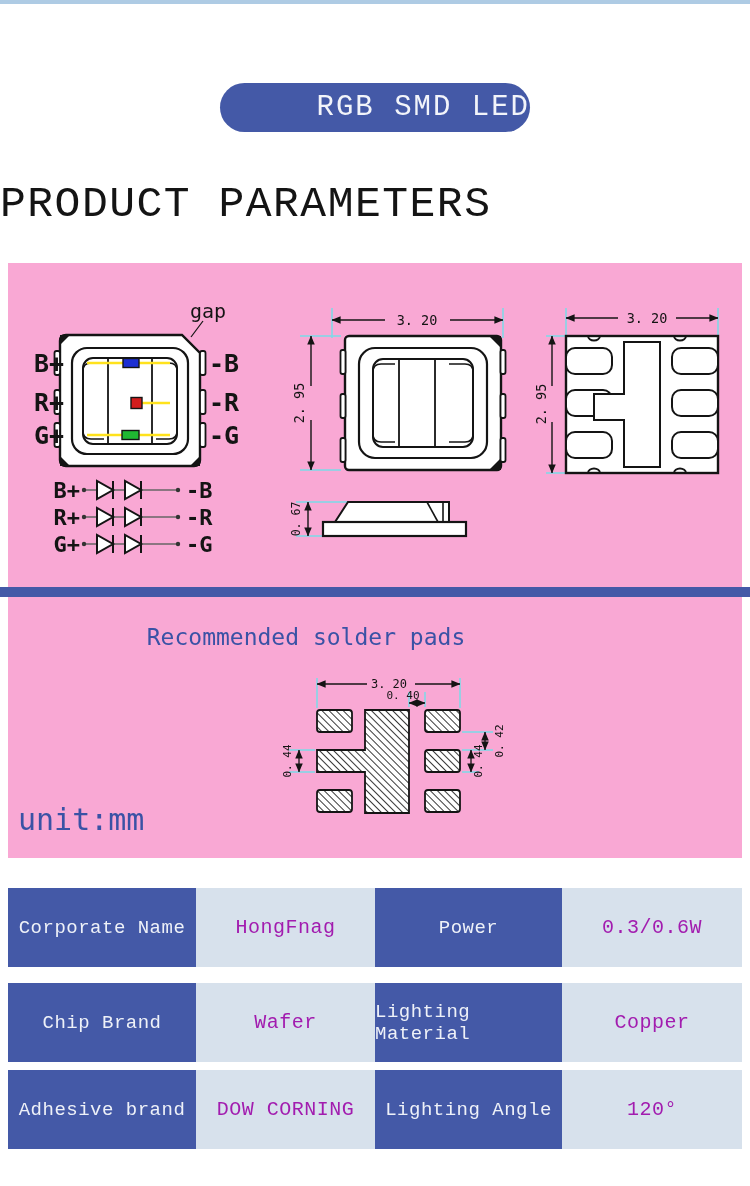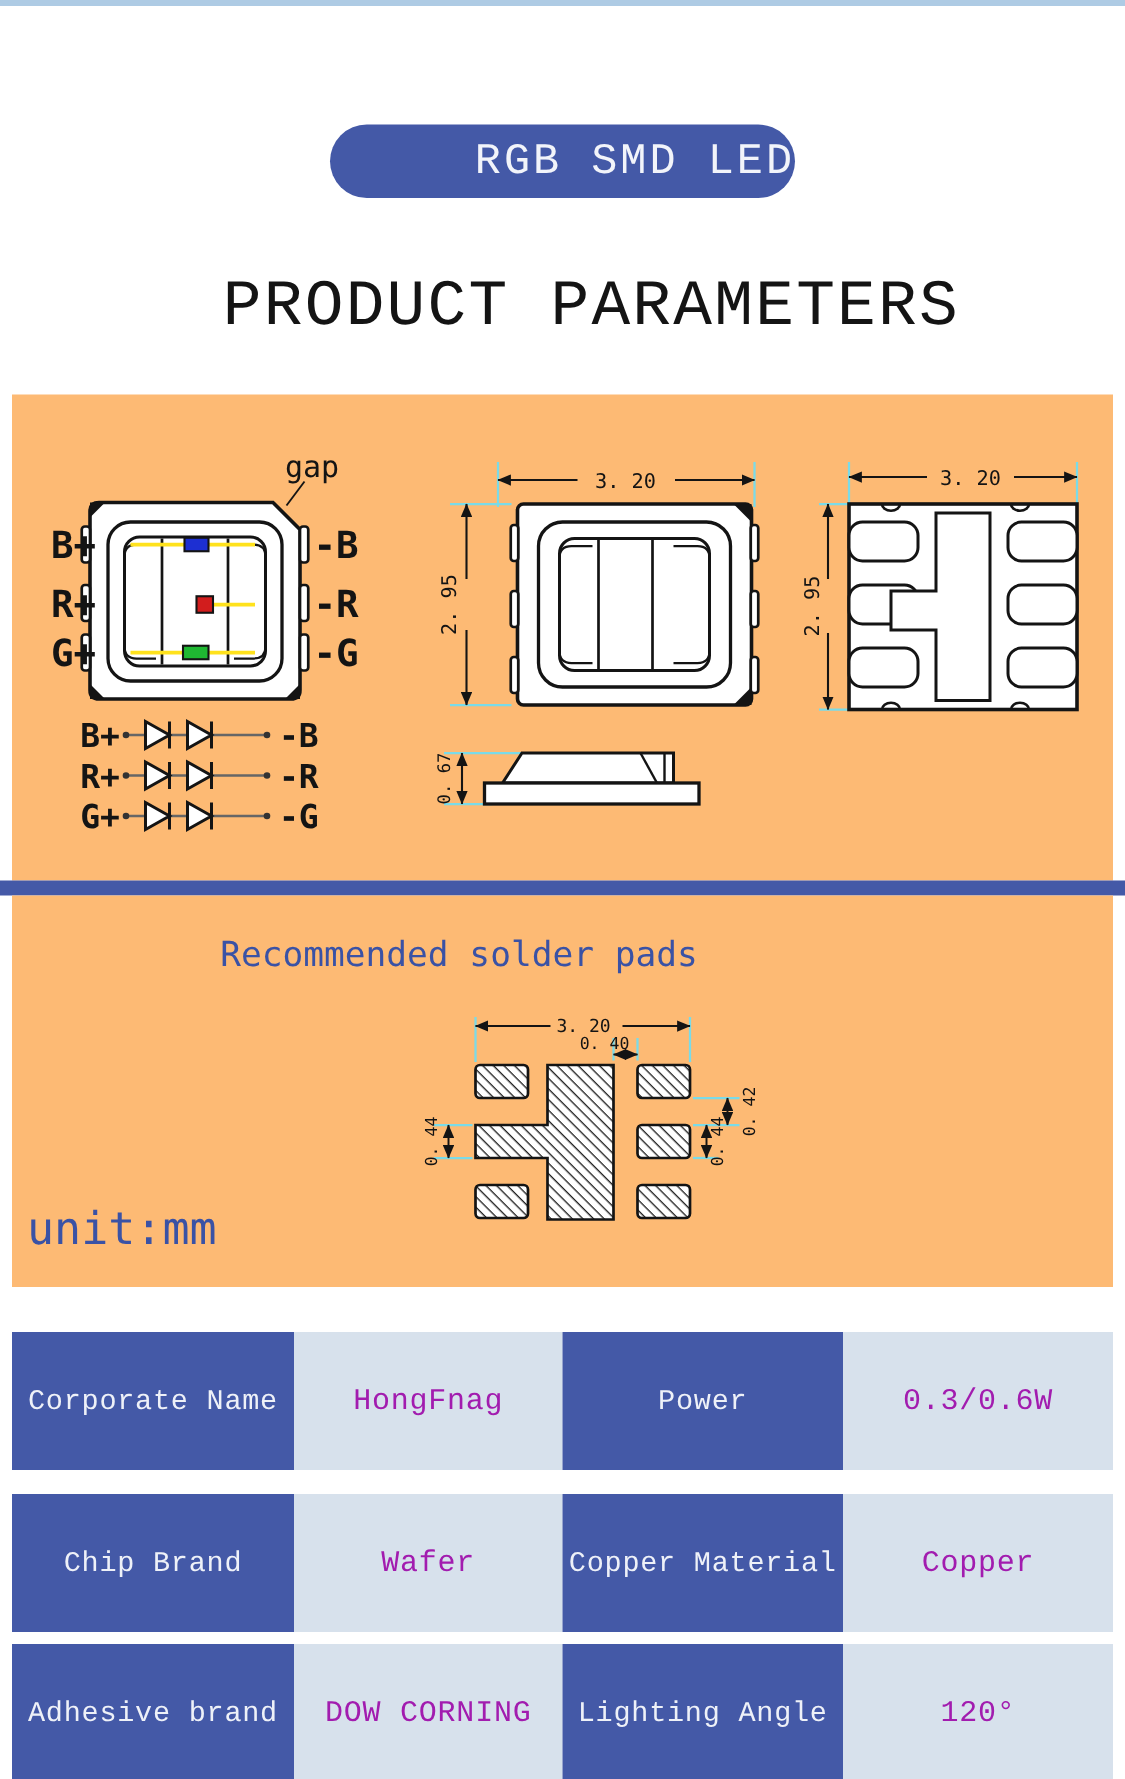--- a/index.html
+++ b/index.html
@@ -2,33 +2,33 @@
 <html><head>
 <meta charset="utf-8">
 <style>
   html,body{margin:0;padding:0;background:#fff;}
   .page{position:relative;width:750px;height:1186px;background:#ffffff;overflow:hidden;
         font-family:"Liberation Mono", monospace;}
   .topbar{position:absolute;left:0;top:0;width:750px;height:4px;background:#aecbe4;}
   .badge{position:absolute;left:220px;top:83px;width:310px;height:49px;border-radius:25px;
          background:#4459a7;display:flex;align-items:center;justify-content:flex-end;}
   .badge span{color:#f2f4fa;font-size:29px;letter-spacing:2px;}
-  .title{position:absolute;left:0;top:183px;width:640px;text-align:right;color:#141414;
+  .title{position:absolute;left:0;top:183px;width:640px;text-align:left;color:#141414;
          font-size:43px;letter-spacing:1.5px;line-height:1;}
-  .panel{position:absolute;left:8px;width:734px;background:#fdba74;}
+  .panel{position:absolute;left:8px;width:734px;background:#f9a8d4;}
   #sec1{top:263px;height:324px;}
   #sec2{top:597px;height:261px;}
   .divider{position:absolute;left:0;top:587px;width:750px;height:10px;background:#4459a7;}
   .abs{position:absolute;}
   .solder-title{position:absolute;left:0;top:27px;width:596px;text-align:center;
         font-family:"DejaVu Sans Mono", monospace;font-size:23px;color:#3a52a5;}
   .unit{position:absolute;left:10px;top:205px;font-family:"DejaVu Sans Mono", monospace;
         font-size:30px;color:#3a52a5;}
   .spec-table{position:absolute;left:8px;top:888px;width:734px;}
-  .t-row{display:flex;height:92px;margin-bottom:16px;}
+  .t-row{display:flex;height:79px;margin-bottom:16px;}
   .t-row:nth-child(2){margin-bottom:8px;}
   .cell{display:flex;align-items:center;justify-content:center;font-size:19px;}
   .cell.lab{background:#4459a7;color:#eef1f8;letter-spacing:0.5px;}
   .cell.val{background:#d7e1ec;color:#a21caf;font-size:20px;letter-spacing:0.5px;}
   .c1{width:188px;} .c2{width:179px;} .c3{width:187px;} .c4{width:180px;}
   svg{display:block;overflow:visible;}
   svg text{font-family:"DejaVu Sans Mono", monospace;fill:#141414;}
   .dimtxt{font-size:13.5px;}
   .dimtxt-s{font-size:11.5px;}
   .pinL{font-size:25px;font-weight:600;}
@@ -264,21 +264,21 @@
   <div class="spec-table">
     <div class="t-row">
       <div class="cell lab c1">Corporate Name</div>
       <div class="cell val c2">HongFnag</div>
       <div class="cell lab c3">Power</div>
       <div class="cell val c4">0.3/0.6W</div>
     </div>
     <div class="t-row">
       <div class="cell lab c1">Chip Brand</div>
       <div class="cell val c2">Wafer</div>
-      <div class="cell lab c3">Copper Material</div>
+      <div class="cell lab c3">Lighting Material</div>
       <div class="cell val c4">Copper</div>
     </div>
     <div class="t-row">
       <div class="cell lab c1">Adhesive brand</div>
       <div class="cell val c2">DOW CORNING</div>
       <div class="cell lab c3">Lighting Angle</div>
       <div class="cell val c4">120°</div>
     </div>
   </div>
 </div>

